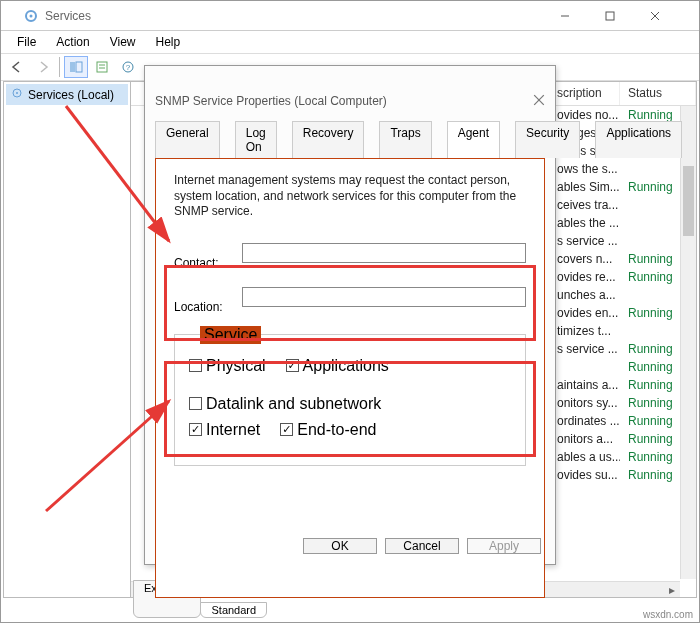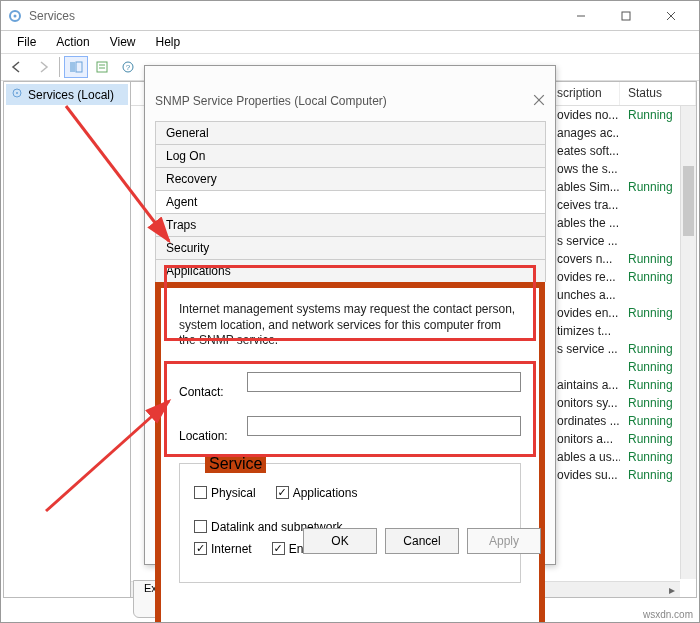--- a/index.html
+++ b/index.html
@@ -1,18 +1,18 @@
 <!DOCTYPE html>
 <html><head>
 <meta charset="utf-8">
 <style>
 * { box-sizing: border-box; font-family: "Segoe UI", Tahoma, sans-serif; }
 body { margin: 0; background: #fff; font-size: 12px; color: #000; }
 .window { width: 700px; height: 623px; border: 1px solid #999; position: relative; background: #fff; overflow: hidden; }
-.titlebar { display: flex; align-items: center; height: 30px; padding: 0 6px; border-bottom: 1px solid #ccc; }
+.titlebar { display: flex; align-items: center; height: 30px; padding: 0 22px; border-bottom: 1px solid #ccc; }
 .titlebar .tb-icon { width: 16px; height: 16px; margin-right: 6px; }
 .titlebar .tb-title { flex: 0 0 auto; color: #666; font-size: 12px; }
 .titlebar .tb-spacer { flex: 1; }
 .win-btn { width: 45px; height: 30px; display: flex; align-items: center; justify-content: center; color: #555; }
 .win-btn svg { width: 10px; height: 10px; }
 .menubar { display: flex; height: 22px; align-items: center; padding: 0 6px; }
 .menubar .menu { padding: 2px 10px; color: #000; font-size: 12px; }
 .toolbar { display: flex; align-items: center; height: 28px; padding: 2px 4px; border-top: 1px solid #ddd; border-bottom: 1px solid #ddd; gap: 2px; }
 .tb-btn { width: 24px; height: 22px; display: flex; align-items: center; justify-content: center; border: 1px solid transparent; }
 .tb-btn.boxed { border: 1px solid #8ab4f8; background: #e8f0fe; }
@@ -30,36 +30,36 @@
 .svc-desc { flex: 1; padding-left: 8px; white-space: nowrap; overflow: hidden; color: #222; }
 .svc-status { width: 76px; padding-left: 8px; color: #15803d; }
 .btm-tabs { position: absolute; left: 132px; bottom: 4px; display: flex; gap: 0; font-size: 11px; }
 .btm-tab { border: 1px solid #bbb; border-top-left-radius: 0; border-bottom-left-radius: 6px; border-bottom-right-radius: 6px; padding: 1px 10px; margin-right: -1px; background: #f8f8f8; }
 .btm-tab.active { background: #fff; margin-top: 22px; }
 .watermark { position: absolute; right: 6px; bottom: 2px; font-size: 10px; color: #888; }
 
 .dialog { position: absolute; left: 143px; top: 64px; width: 412px; height: 500px; border: 1px solid #999; background: #fcfcfc; box-shadow: 1px 2px 6px rgba(0,0,0,0.2); }
 .dlg-titlebar { display: flex; align-items: center; height: 28px; padding: 0 10px; color: #555; font-size: 12px; margin-top: 21px; }
 .dlg-close { margin-left: auto; color: #666; }
-.tab-row { display: flex; padding: 6px 10px 0 10px; gap: 0; flex-direction: column; }
+.tab-row { display: flex; padding: 6px 10px 0 10px; gap: 16px; }
 .tab { border: 1px solid #ccc; border-bottom: none; padding: 4px 10px; font-size: 12px; background: #f4f4f4; margin-right: -1px; position: relative; }
 .tab.active { background: #fff; z-index: 2; }
-.tab-body { border: 6px solid #c2410c; margin: 0 10px; background: #fff; padding: 14px 18px; height: 349px; position: relative; }
+.tab-body { border: 1px solid #c2410c; margin: 0 10px; background: #fff; padding: 14px 18px; height: 440px; position: relative; }
 .desc-text { font-size: 12px; color: #222; margin-bottom: 16px; line-height: 1.3; }
 .field-row { display: flex; align-items: center; margin: 10px 0; }
 .field-label { width: 68px; font-size: 12px; margin-top: 20px; }
 .field-input { flex: 1; height: 20px; border: 1px solid #888; background: #fff; padding: 0 4px; font-size: 12px; }
 .service-group { border: 1px solid #ccc; margin-top: 20px; padding: 14px 14px 18px 14px; position: relative; }
 .service-group .legend { position: absolute; top: -9px; left: 8px; background: #c2410c; padding: 0 4px; font-size: 16px; margin-left: 17px; }
 .chk-row { display: flex; gap: 20px; margin: 8px 0; align-items: center; flex-wrap: wrap; }
-.chk { display: flex; align-items: center; gap: 4px; font-size: 12px; }
+.chk { display: flex; align-items: center; gap: 4px; font-size: 16px; }
 .chk-box { width: 13px; height: 13px; border: 1px solid #555; display: flex; align-items: center; justify-content: center; background: #fff; }
 .chk-box.checked::after { content: "✓"; font-size: 11px; line-height: 11px; color: #000; }
 .dlg-buttons { position: absolute; bottom: 10px; right: 14px; display: flex; gap: 8px; }
-.dbtn { width: 74px; height: 26px; border: 1px solid #999; background: #f3f3f3; font-size: 12px; display: flex; align-items: center; justify-content: center; }
+.dbtn { width: 74px; height: 16px; border: 1px solid #999; background: #f3f3f3; font-size: 12px; display: flex; align-items: center; justify-content: center; }
 .dbtn.disabled { color: #999; background: #f9f9f9; }
 .svc-scrollbar { position: absolute; right: 0; top: 24px; bottom: 18px; width: 16px; background: #f0f0f0; border-left: 1px solid #ddd; }
 .svc-scrollhandle { position: absolute; left: 2px; right: 2px; top: 60px; height: 70px; background: #c8c8c8; }
 .h-scroll { position: absolute; left: 0; right: 16px; bottom: 0; height: 16px; border-top: 1px solid #ddd; background: #f0f0f0; display: flex; align-items: center; }
 .h-scroll .arrow { width: 16px; text-align: center; color: #666; }
 
 .arrow-svg { position: absolute; pointer-events: none; }
 .redbox { position: absolute; border: 3px solid #e53935; pointer-events: none; }
 </style>
 </head>
@@ -256,22 +256,22 @@
       <span>SNMP Service Properties (Local Computer)</span>
       <span class="dlg-close"><svg width="12" height="12" viewBox="0 0 10 10">
             <line x1="1" y1="1" x2="9" y2="9" stroke="#777"></line>
             <line x1="9" y1="1" x2="1" y2="9" stroke="#777"></line>
           </svg></span>
     </div>
     <div class="tab-row" id="dlg-tabs">
         <div class="tab">General</div>
         <div class="tab">Log On</div>
         <div class="tab">Recovery</div>
+        <div class="tab">Traps</div>
         <div class="tab active">Agent</div>
-        <div class="tab">Traps</div>
         <div class="tab">Security</div>
         <div class="tab">Applications</div>
       </div>
     <div class="tab-body">
       <div class="desc-text">Internet management systems may request the contact person, system location, and network services for this computer from the SNMP service.</div>
       <div class="field-row">
         <div class="field-label">Contact:</div>
         <input class="field-input" value="" style="">
       </div>
       <div class="field-row">

